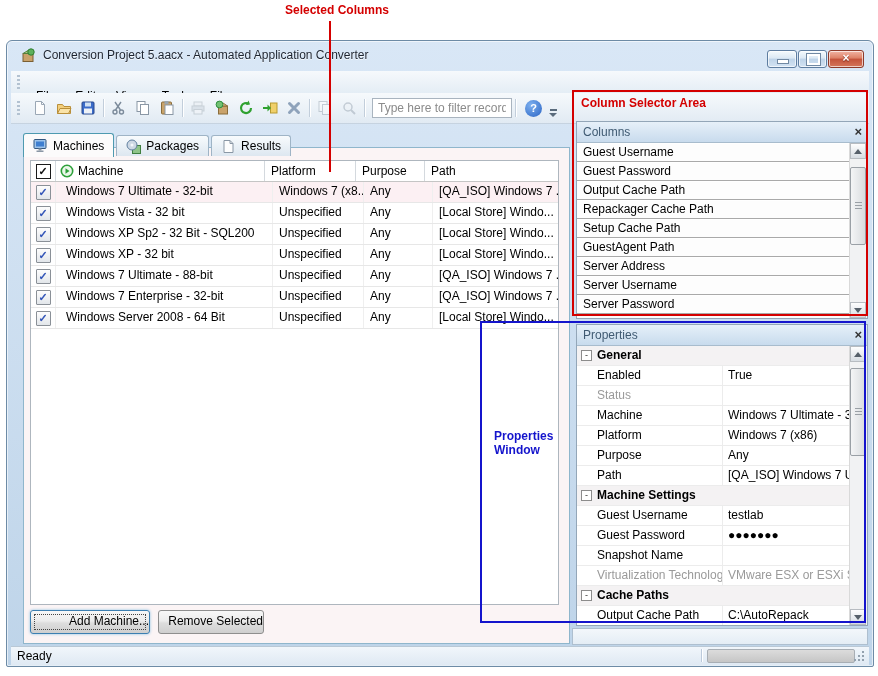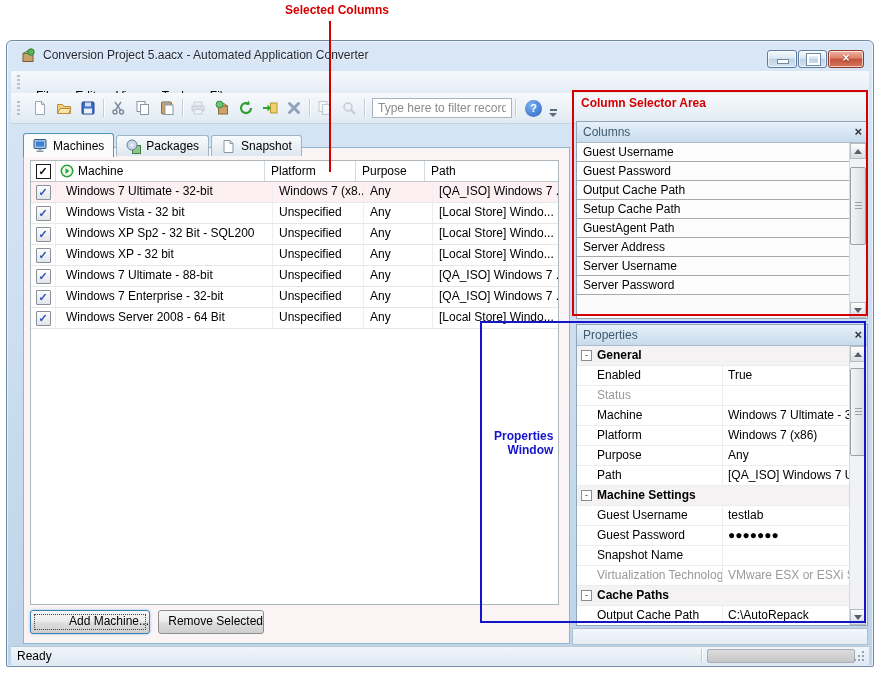--- a/index.html
+++ b/index.html
@@ -130,21 +130,21 @@
              background:linear-gradient(#f1f6fb,#dfe9f3);border-top:1px solid #b9c8d6;}
   .status-text{position:absolute;left:6px;top:2px;}
   .status-sep{position:absolute;left:690px;top:2px;width:1px;height:13px;background:#bccadb;box-shadow:1px 0 0 #fff;}
   .status-well{position:absolute;left:696px;top:2px;width:146px;height:12px;border:1px solid #a8aeb4;
                border-radius:2px;background:linear-gradient(#dcdcdc,#c6c6c6);}
   .resize-grip{position:absolute;right:4px;bottom:3px;width:11px;height:11px;}
   .resize-grip::before{content:"";position:absolute;width:2px;height:2px;background:transparent;
      box-shadow:8px 0 #93a1ae,4px 4px #93a1ae,8px 4px #93a1ae,0 8px #93a1ae,4px 8px #93a1ae,8px 8px #93a1ae;}
 
   
-  .ann{position:absolute;z-index:50;font-weight:bold;text-align:right;}
+  .ann{position:absolute;z-index:50;font-weight:bold;}
   .ann-red{color:#d40000;}
   .ann-blue{color:#1414cc;}
   .sel-col-label{left:285px;top:3px;}
   .sel-col-line{left:329px;top:21px;width:2px;height:151px;background:#d40000;}
   .red-rect{left:572px;top:90px;width:292px;height:222px;border:2px solid #d40000;}
   .col-sel-label{left:581px;top:96px;}
   .blue-rect{left:480px;top:321px;width:382px;height:298px;border:2px solid #1414cc;}
   .props-label{left:494px;top:429px;line-height:14px;}
   svg{display:block;}
 </style>
@@ -305,21 +305,21 @@
           </span>
         <span>Packages</span>
       </div>
       <div class="tab">
         <span>
             <svg width="15" height="15">
               <path d="M3 1.5h6l3 3v9H3z" fill="#fdfdfd" stroke="#8a97a5"></path>
               <path d="M9 1.5v3h3" fill="none" stroke="#8a97a5"></path>
             </svg>
           </span>
-        <span>Snapshot</span>
+        <span>Results</span>
       </div>
     </div>
 
     <div class="pagepanel">
       <div class="mtable">
         <div class="thead">
           <div class="hc cbcol">
             <span class="hcheckbox">
                 <span class="ck">✓</span>
               </span>
@@ -429,20 +429,21 @@
 
     <div class="panel colpanel">
       <div class="panel-header">
         <span>Columns</span>
         <span class="panel-close">×</span>
       </div>
       <div class="panel-body">
           <div class="colitem">Guest Username</div>
           <div class="colitem">Guest Password</div>
           <div class="colitem">Output Cache Path</div>
+          <div class="colitem">Repackager Cache Path</div>
           <div class="colitem">Setup Cache Path</div>
           <div class="colitem">GuestAgent Path</div>
           <div class="colitem">Server Address</div>
           <div class="colitem">Server Username</div>
           <div class="colitem">Server Password</div>
         </div>
       <div class="sb">
         <span class="sb-btn sb-up">
             <span class="tri-up"></span>
           </span>

